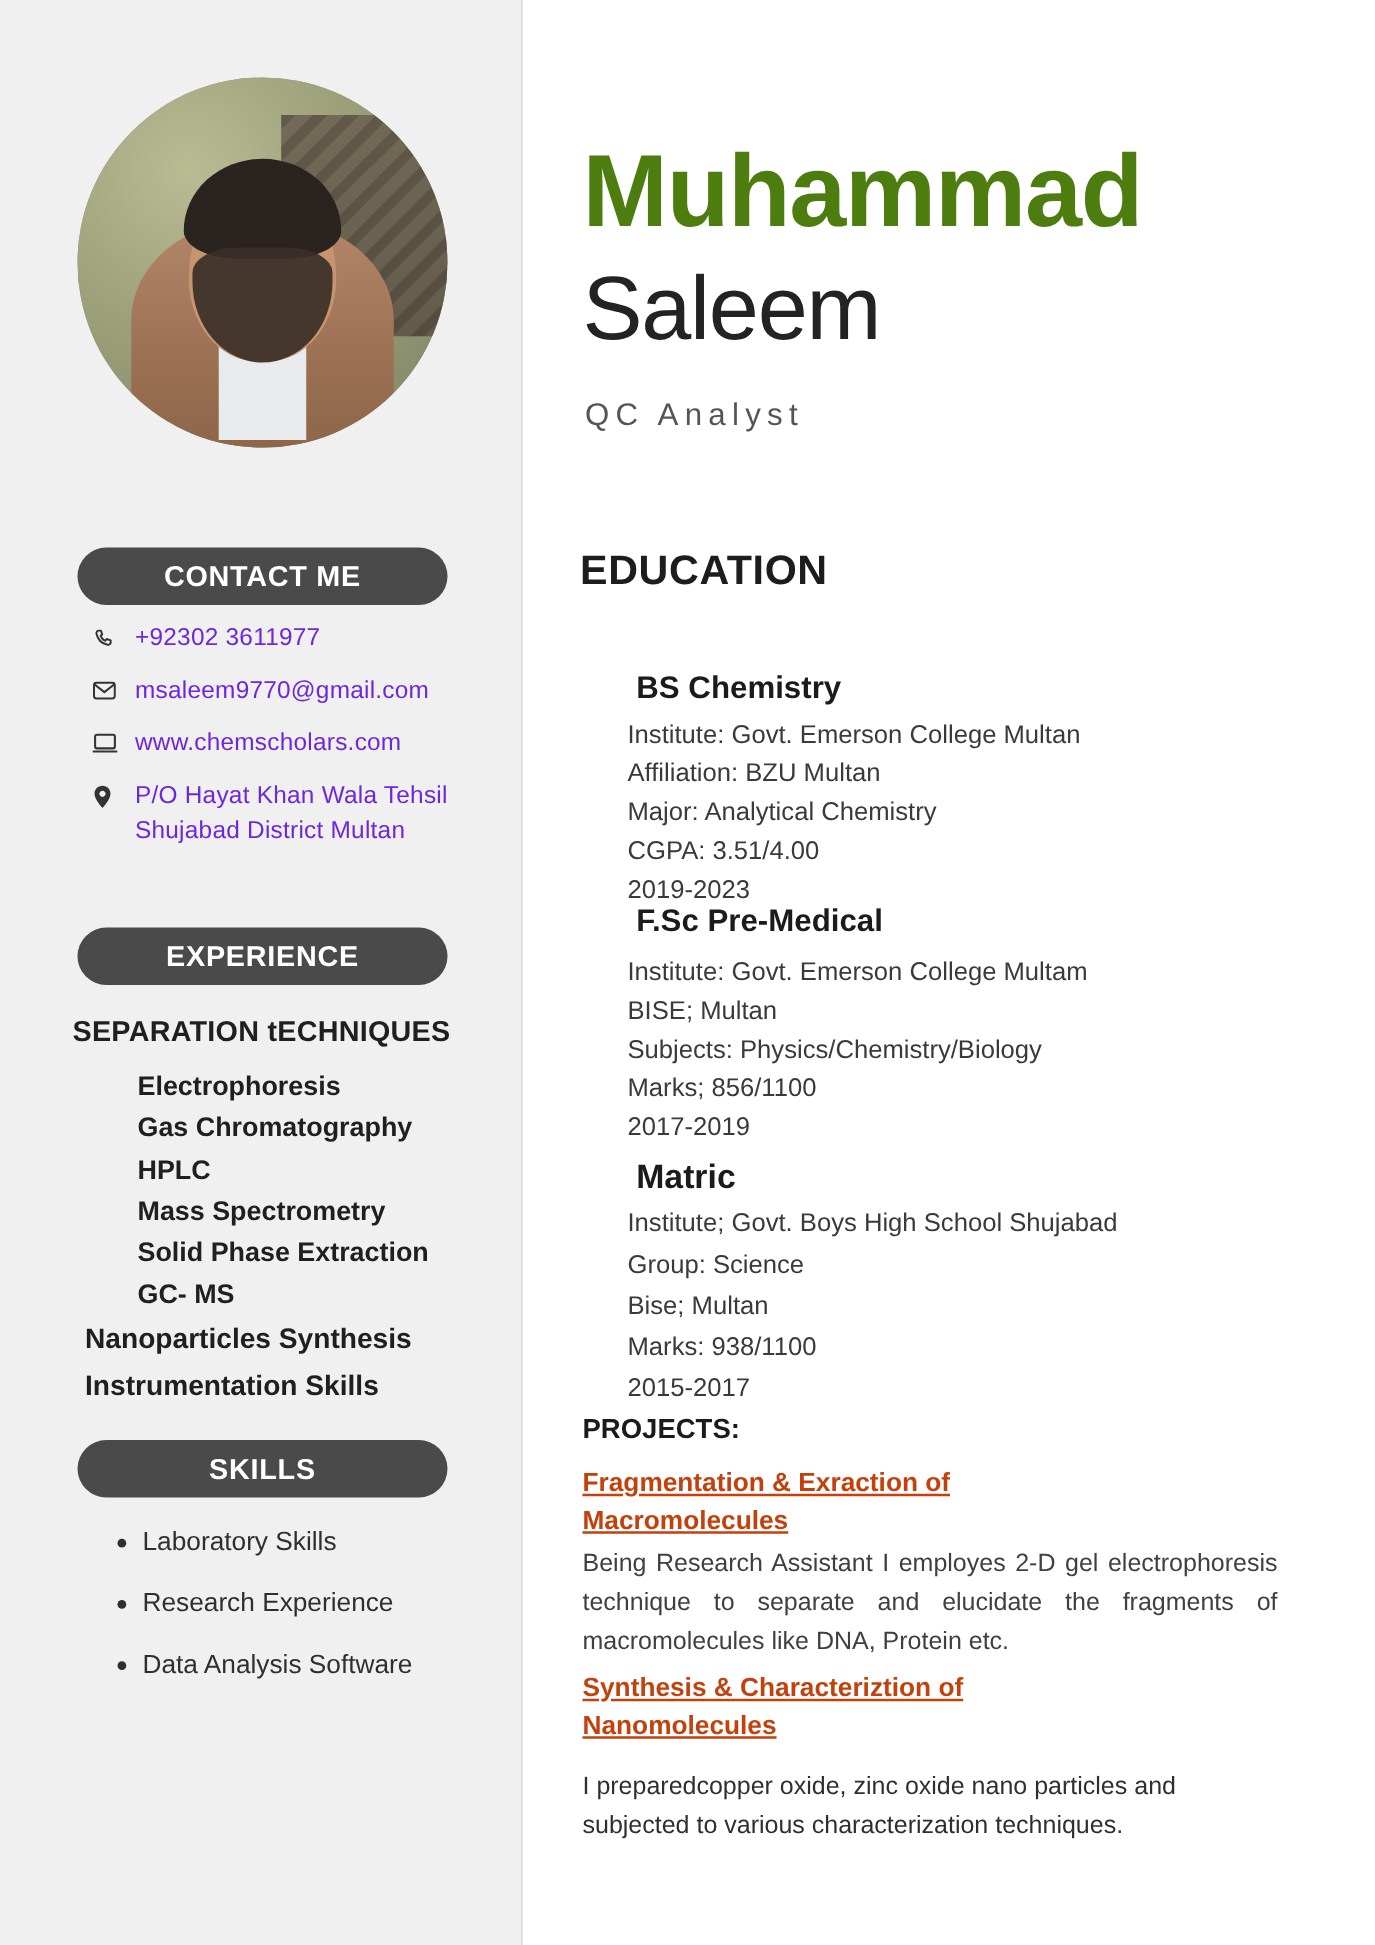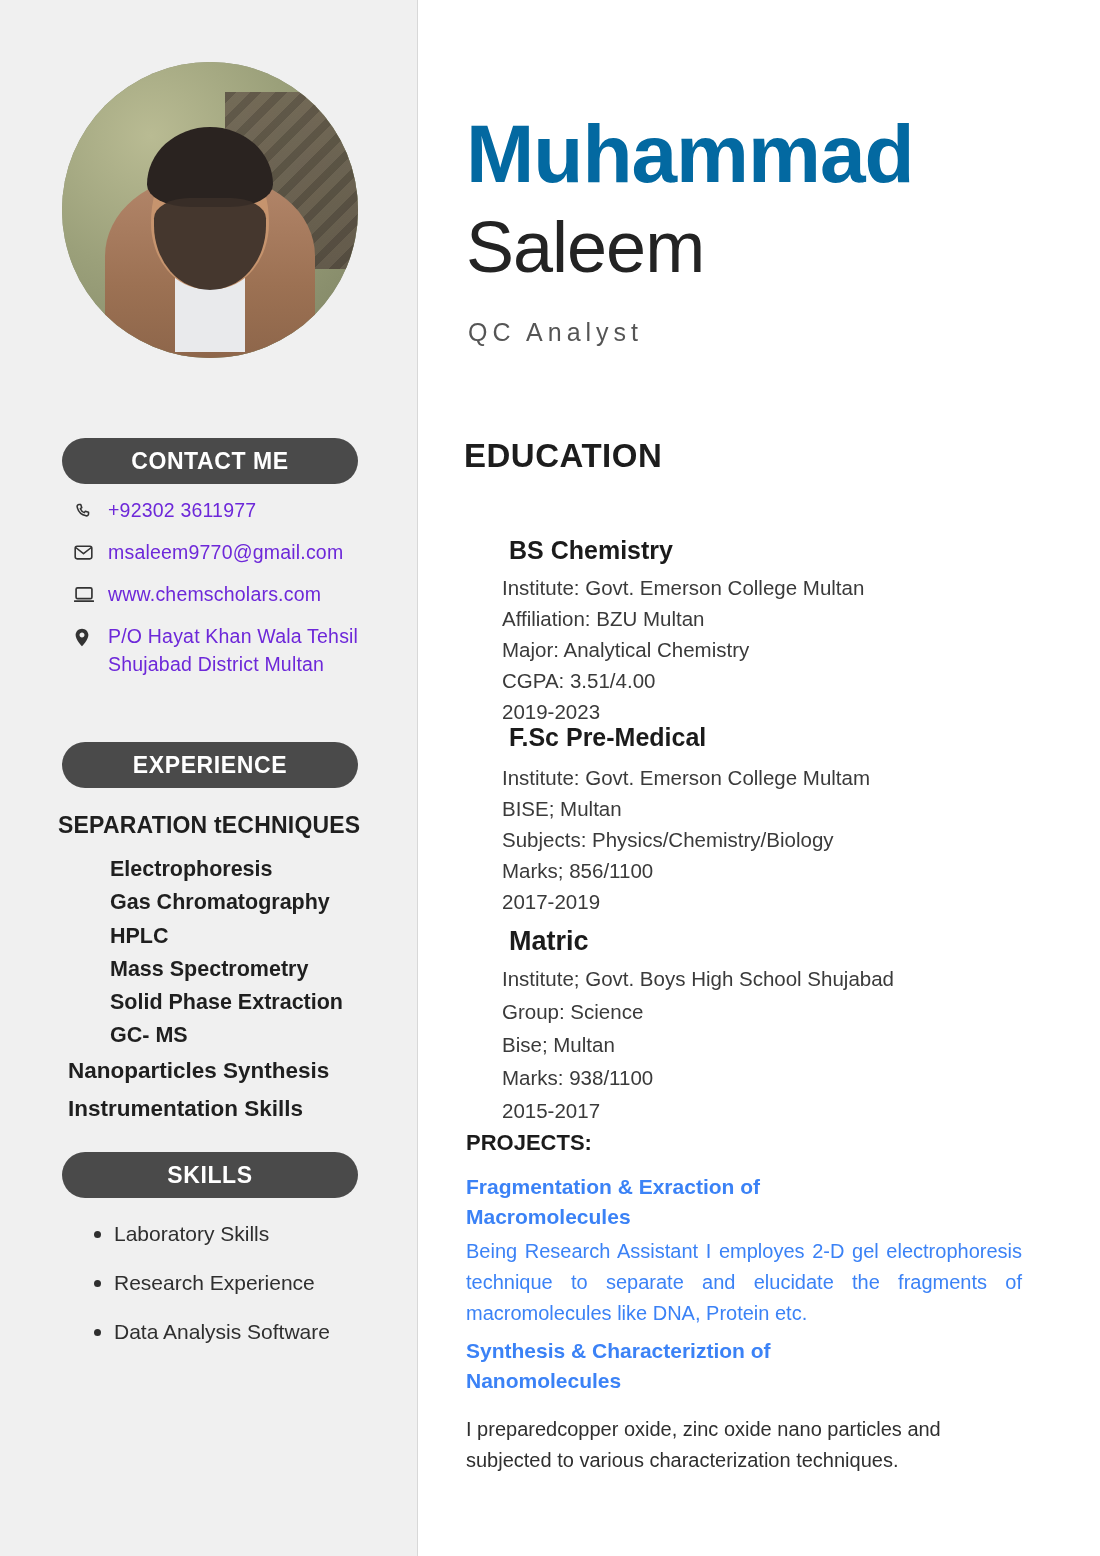--- a/index.html
+++ b/index.html
@@ -223,21 +223,21 @@
     top: 0;
     width: 682px;
     height: 1556px;
   }
   .name-first {
     position: absolute;
     left: 48px;
     top: 112px;
     font-size: 82px;
     font-weight: bold;
-    color: #0369a1;
+    color: #4d7c0f;
     letter-spacing: -1px;
     line-height: 84px;
   }
   .name-last {
     position: absolute;
     left: 48px;
     top: 210px;
     font-size: 72px;
     color: #232323;
     letter-spacing: -1px;
@@ -283,29 +283,30 @@
     font-weight: bold;
     color: #1b1b1b;
   }
   .proj-title {
     position: absolute;
     left: 48px;
     width: 400px;
     font-size: 21px;
     font-weight: bold;
     line-height: 30px;
-    color: #3b82f6;
+    color: #c2410c;
+    text-decoration: underline;
   }
   .proj-body {
     position: absolute;
     left: 48px;
     width: 556px;
     font-size: 20px;
     line-height: 31px;
-    color: #3b82f6;
+    color: #404040;
     text-align: justify;
   }
   .proj-body.left-align { text-align: left; }
 </style>
 </head>
 <body>
 
 <div class="page">
 
   <div class="sidebar">

